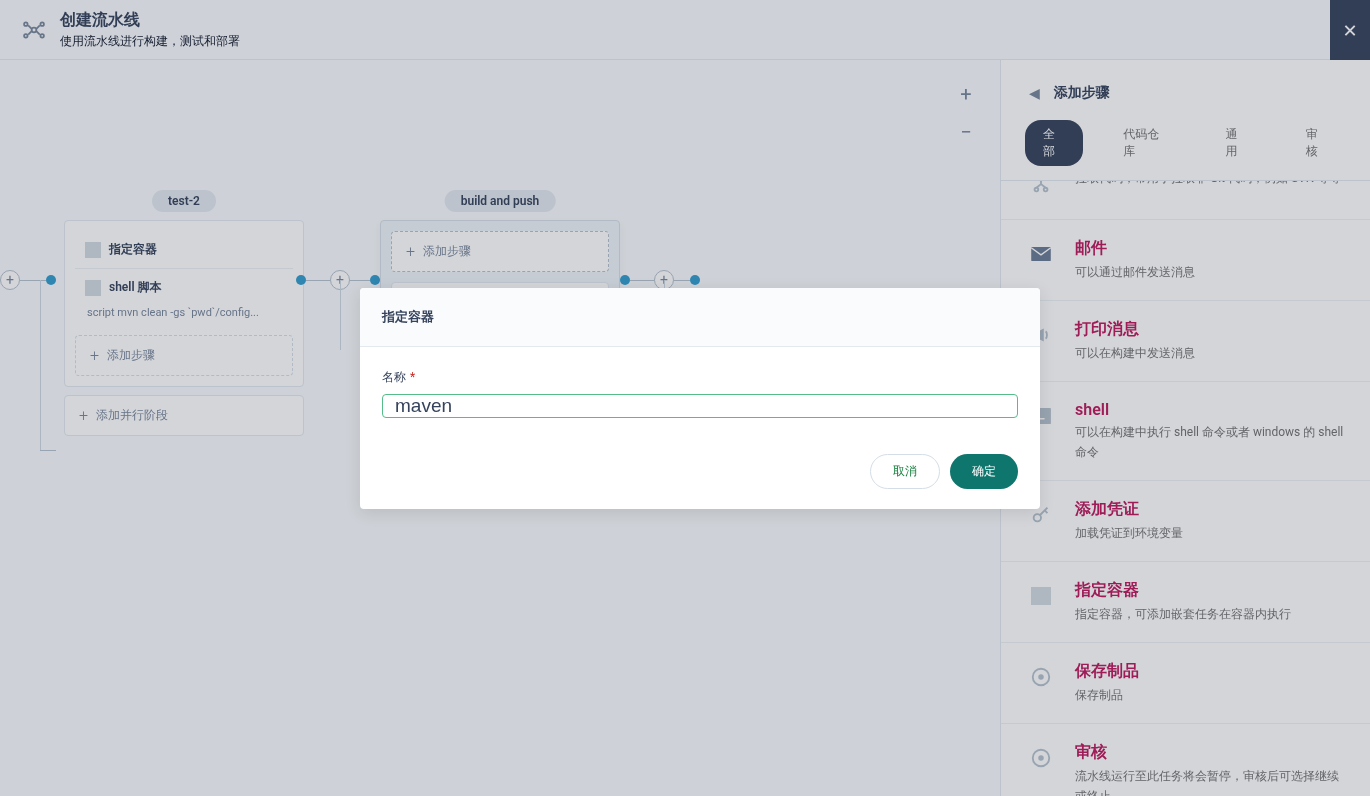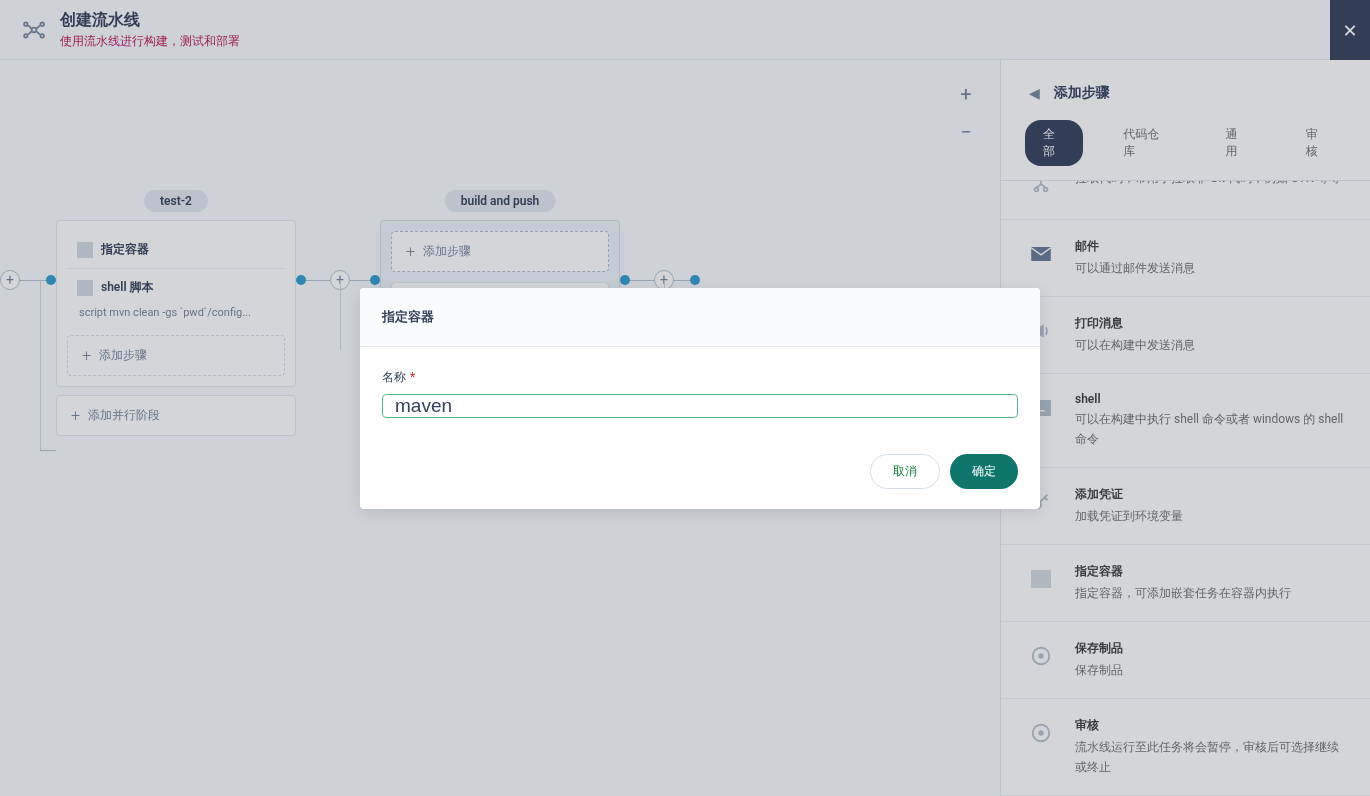--- a/index.html
+++ b/index.html
@@ -2,31 +2,31 @@
 <html><head>
 <meta charset="utf-8">
 <style>
 * { box-sizing: border-box; margin: 0; padding: 0; }
 body { font-family: -apple-system, BlinkMacSystemFont, "Segoe UI", Roboto, "Helvetica Neue", Arial, sans-serif; background: #f9fbfd; color: #36435c; font-size: 12px; position: relative; width: 1370px; height: 796px; overflow: hidden; }
 
 
 .header { height: 60px; border-bottom: 1px solid #e3e9ef; display: flex; align-items: center; padding: 0 20px; background: #f9fbfd; position: relative; }
 .header-icon { width: 28px; height: 28px; margin-right: 12px; color: #79879c; }
 .header-title { font-size: 16px; font-weight: 600; color: #36435c; }
-.header-sub { font-size: 12px; color: #be185d; margin-top: 2px; }
+.header-sub { font-size: 12px; color: #0f172a; margin-top: 2px; }
 .close-btn { position: absolute; right: 0; top: 0; width: 40px; height: 60px; background: #36435c; color: #fff; display: flex; align-items: center; justify-content: center; cursor: pointer; font-size: 18px; }
 
 
 .canvas { position: absolute; top: 60px; left: 0; right: 370px; bottom: 0; background: #f9fbfd; }
 .zoom-controls { position: absolute; top: 20px; right: 20px; display: flex; flex-direction: column; gap: 10px; }
 .zoom-btn { width: 28px; height: 28px; display: flex; align-items: center; justify-content: center; color: #79879c; font-size: 20px; cursor: pointer; }
 
 
 .stage { position: absolute; }
-.stage-1 { left: 56px; top: 160px; width: 240px; }
+.stage-1 { left: 64px; top: 160px; width: 240px; }
 .stage-2 { left: 380px; top: 160px; width: 240px; }
 .stage-tab { background: #e3e9ef; border-radius: 14px; padding: 4px 16px; font-size: 12px; font-weight: 600; color: #36435c; display: inline-block; position: absolute; top: -30px; left: 50%; transform: translateX(-50%); white-space: nowrap; }
 .stage-tab.active { background: #e3e9ef; }
 .stage-box { background: #fff; border: 1px solid #e3e9ef; border-radius: 4px; padding: 10px; }
 .stage-box.active { background: #eff4f9; border-color: #d5dee7; box-shadow: 0 4px 8px rgba(0,0,0,0.05); }
 .step-item { padding: 10px; background: #fff; border-radius: 3px; margin-bottom: 6px; }
 .step-item-title { display: flex; align-items: center; gap: 8px; font-size: 12px; font-weight: 600; color: #36435c; }
 .step-script { color: #79879c; font-size: 11px; margin-top: 10px; white-space: nowrap; overflow: hidden; text-overflow: ellipsis; padding-left: 2px; }
 .add-step-btn { display: flex; align-items: center; gap: 8px; color: #79879c; font-size: 12px; padding: 10px 14px; cursor: pointer; background: #fff; border: 1px dashed #d5dee7; border-radius: 4px; }
 .add-step-btn.active { border: 1px dashed #b6c2cd; }
@@ -42,21 +42,21 @@
 .back-arrow { color: #79879c; font-size: 14px; cursor: pointer; }
 .panel-title { font-size: 14px; font-weight: 600; color: #36435c; }
 .panel-tabs { display: flex; padding: 0 24px 14px; gap: 22px; align-items: center; }
 .ptab { padding: 6px 18px; border-radius: 16px; font-size: 12px; color: #737373; cursor: pointer; }
 .ptab.active { background: #36435c; color: #fff; }
 .step-list { flex: 1; overflow-y: auto; border-top: 1px solid #e3e9ef; }
 .step-list-item { display: flex; padding: 18px 24px; border-bottom: 1px solid #eef2f6; gap: 18px; cursor: pointer; }
 .step-list-item:first-child { padding-top: 0; margin-top: -12px; }
 .sli-icon { width: 32px; height: 32px; display: flex; align-items: center; justify-content: center; color: #79879c; flex-shrink: 0; }
 .sli-content { flex: 1; }
-.sli-title { font-size: 12px; font-weight: 600; color: #404040; margin-bottom: 4px; }
+.sli-title { font-size: 16px; font-weight: 600; color: #be185d; margin-bottom: 4px; }
 .sli-desc { font-size: 12px; color: #737373; line-height: 1.6; }
 
 
 .overlay { position: absolute; inset: 0; background: rgba(35, 45, 65, 0.2); z-index: 100; }
 .modal { position: absolute; left: 360px; top: 288px; width: 680px; background: #fff; border-radius: 4px; z-index: 101; box-shadow: 0 4px 16px rgba(0,0,0,0.1); }
 .modal-header { padding: 20px 22px; border-bottom: 1px solid #e3e9ef; font-size: 13px; font-weight: 600; color: #36435c; background: #f9fbfd; border-radius: 4px 4px 0 0; }
 .modal-body { padding: 22px; }
 .form-label { font-size: 12px; color: #36435c; margin-bottom: 8px; display: block; }
 .req { color: #ca2621; margin-left: 4px; }
 .form-input { width: 100%; padding: 0 12px; border: 1px solid #55bc8a; border-radius: 4px; font-size: 19px; color: #36435c; outline: none; }

